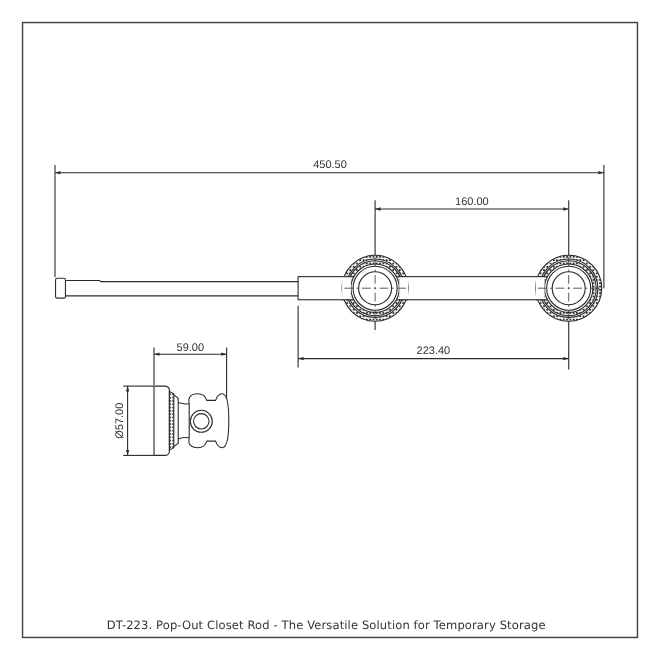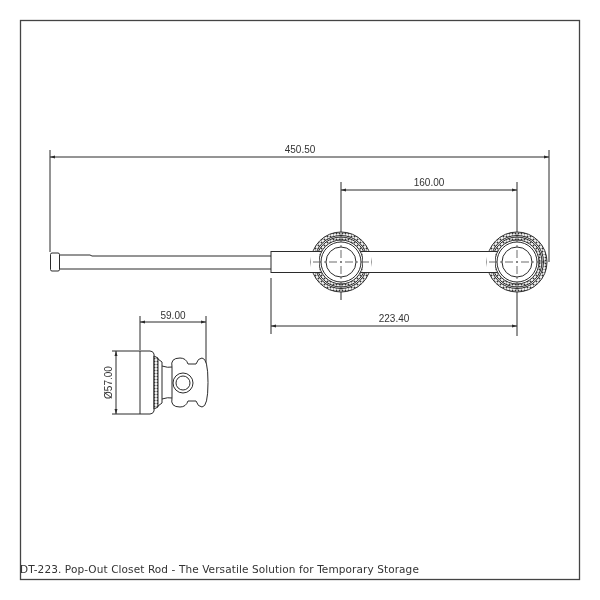--- a/index.html
+++ b/index.html
@@ -1,19 +1,19 @@
 <!DOCTYPE html>
 <html><head>
 <meta charset="utf-8">
 <style>
   html, body { margin: 0; padding: 0; background: #ffffff; }
   body { width: 600px; height: 600px; position: relative; overflow: hidden; font-family: "DejaVu Sans", sans-serif; }
   #drawing { position: absolute; left: 0; top: 0; width: 600px; height: 600px; }
   .dim-text { font-family: "Liberation Sans", sans-serif; font-size: 10px; fill: #333; }
-  .caption { position: absolute; left: 20px; width: 476px; top: 563px; text-align: left;
+  .caption { position: absolute; left: 20px; width: 476px; top: 563px; text-align: right;
              font-family: "DejaVu Sans", sans-serif; font-size: 10.5px; color: #333; letter-spacing: 0.1px; }
 </style>
 </head>
 <body>
 
 <svg id="drawing" viewBox="0 0 600 600" xmlns="http://www.w3.org/2000/svg">
   <defs>
     <marker id="arr" viewBox="0 0 10 10" refX="10" refY="5" markerWidth="7" markerHeight="5" orient="auto-start-reverse">
       <path d="M0,2 L10,5 L0,8 z" fill="#2b2b2b"></path>
     </marker>

